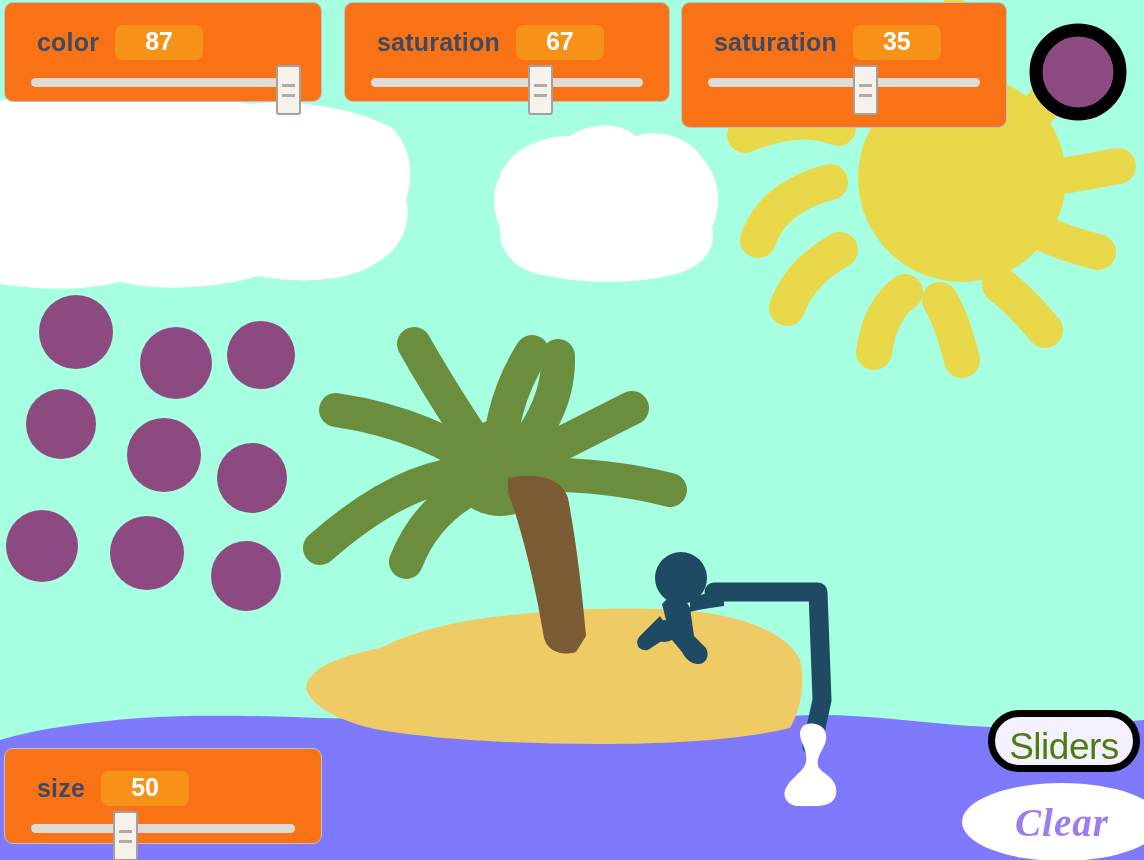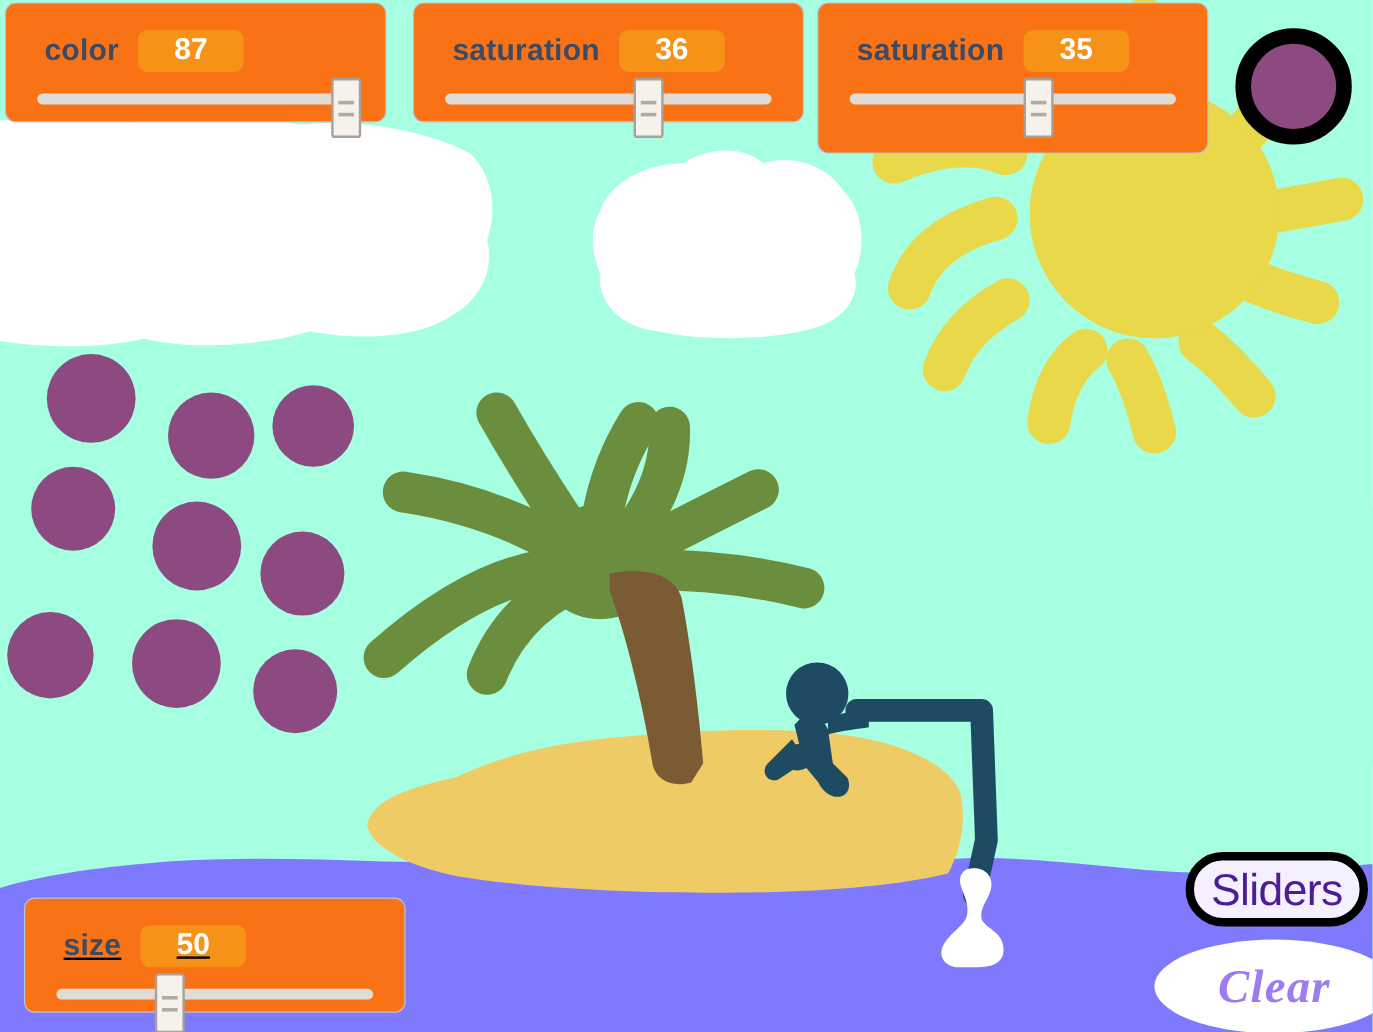--- a/index.html
+++ b/index.html
@@ -99,23 +99,23 @@
     position: absolute;
     left: 988px;
     top: 710px;
     width: 152px;
     height: 62px;
     background: #f5f0ff;
     border: 7px solid #000000;
     border-radius: 31px;
     box-sizing: border-box;
     display: flex;
-    align-items: center;
+    align-items: flex-end;
     justify-content: center;
-    color: #4c1d95;
+    color: #4d7c0f;
     font-size: 37px;
     line-height: 1;
     letter-spacing: -0.5px;
   }
   .btn-clear {
     position: absolute;
     left: 962px;
     top: 783px;
     width: 200px;
     height: 78px;
@@ -276,21 +276,21 @@
       <div class="slider-handle" style="left:245px;">
         <i></i>
         <i></i>
       </div>
     </div>
   </div>
 
   <div class="monitor" style="left:344px; top:2px; width:326px; height:100px;">
     <div class="monitor-row">
       <span class="monitor-label">saturation</span>
-      <span class="monitor-value">36</span>
+      <span class="monitor-value">67</span>
     </div>
     <div class="slider-wrap">
       <div class="slider-track"></div>
       <div class="slider-handle" style="left:157px;">
         <i></i>
         <i></i>
       </div>
     </div>
   </div>
 
@@ -301,21 +301,21 @@
     </div>
     <div class="slider-wrap">
       <div class="slider-track"></div>
       <div class="slider-handle" style="left:145px;">
         <i></i>
         <i></i>
       </div>
     </div>
   </div>
 
-  <div class="monitor" style="left:20px; top:748px; width:318px; height:96px;text-decoration:underline;">
+  <div class="monitor" style="left:4px; top:748px; width:318px; height:96px;">
     <div class="monitor-row">
       <span class="monitor-label">size</span>
       <span class="monitor-value">50</span>
     </div>
     <div class="slider-wrap">
       <div class="slider-track"></div>
       <div class="slider-handle" style="left:82px;">
         <i></i>
         <i></i>
       </div>

